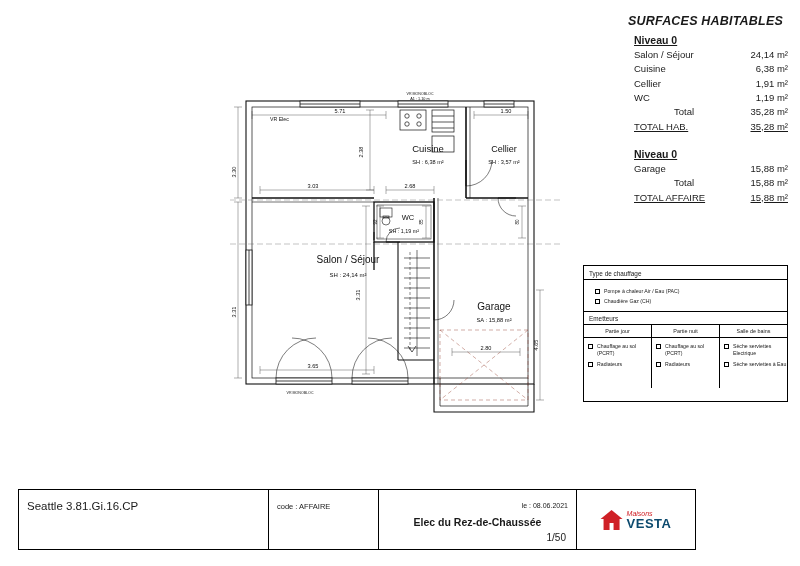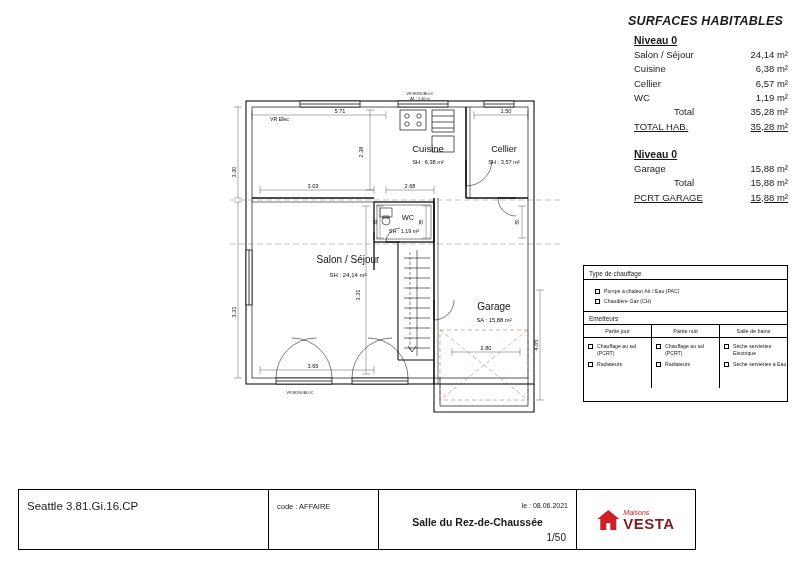--- a/index.html
+++ b/index.html
@@ -131,21 +131,21 @@
   .logo-house .body {
     position: absolute; left: 3px; top: 10px;
     width: 16px; height: 11px; background: #cf2026;
   }
   .logo-house .door {
     position: absolute; left: 9px; top: 14px;
     width: 4px; height: 7px; background: #fff;
   }
   .logo-text { line-height: 1; }
   .logo-text .t1 { font-size: 7px; color: #cf2026; font-style: italic; }
-  .logo-text .t2 { font-size: 15px; color: #7f1d1d; font-weight: bold; letter-spacing: .5px; }
+  .logo-text .t2 { font-size: 13px; color: #0c4a6e; font-weight: bold; letter-spacing: .5px; }
 
   
   .plan-area { position: absolute; left: 0; top: 0; width: 628px; height: 489px; }
   .plan-area svg { display: block; }
   .pl-txt { font-family: "Liberation Sans", sans-serif; fill: #111; }
 </style>
 </head>
 <body>
 
 <div class="root">
@@ -373,21 +373,21 @@
     <div class="srow">
       <span class="lbl">Salon / Séjour</span>
       <span class="val">24,14 m²</span>
     </div>
     <div class="srow">
       <span class="lbl">Cuisine</span>
       <span class="val">6,38 m²</span>
     </div>
     <div class="srow">
       <span class="lbl">Cellier</span>
-      <span class="val">6,57 m²</span>
+      <span class="val">1,91 m²</span>
     </div>
     <div class="srow">
       <span class="lbl">WC</span>
       <span class="val">1,19 m²</span>
     </div>
     <div class="srow total">
       <span class="lbl">Total</span>
       <span class="val">35,28 m²</span>
     </div>
     <div class="srow grand">
@@ -401,21 +401,21 @@
 
     <div class="srow">
       <span class="lbl">Garage</span>
       <span class="val">15,88 m²</span>
     </div>
     <div class="srow total">
       <span class="lbl">Total</span>
       <span class="val">15,88 m²</span>
     </div>
     <div class="srow grand">
-      <span class="lbl">PCRT GARAGE</span>
+      <span class="lbl">TOTAL AFFAIRE</span>
       <span class="val">15,88 m²</span>
     </div>
   </div>
 
   <div class="heat-box">
     <div class="hb-title">Type de chauffage</div>
     <div class="hb-body">
       <div class="chk-line">
         <span class="chk"></span>
         <span>Pompe à chaleur Air / Eau (PAC)</span>
@@ -465,21 +465,21 @@
 
   <div class="titleblock">
     <div class="tb-a">
       <div class="proj">Seattle 3.81.Gi.16.CP</div>
     </div>
     <div class="tb-b">
       <div class="code">code : AFFAIRE</div>
     </div>
     <div class="tb-d">
       <div class="date">le : 08.06.2021</div>
-      <div class="plan">Salle du Rez-de-Chaussée</div>
+      <div class="plan">Elec du Rez-de-Chaussée</div>
       <div class="scale">1/50</div>
     </div>
     <div class="tb-e">
       <div class="logo-wrap">
         <div class="logo-house">
           <div class="roof"></div>
             <div class="body"></div>
             <div class="door"></div>
         </div>
         <div class="logo-text">

